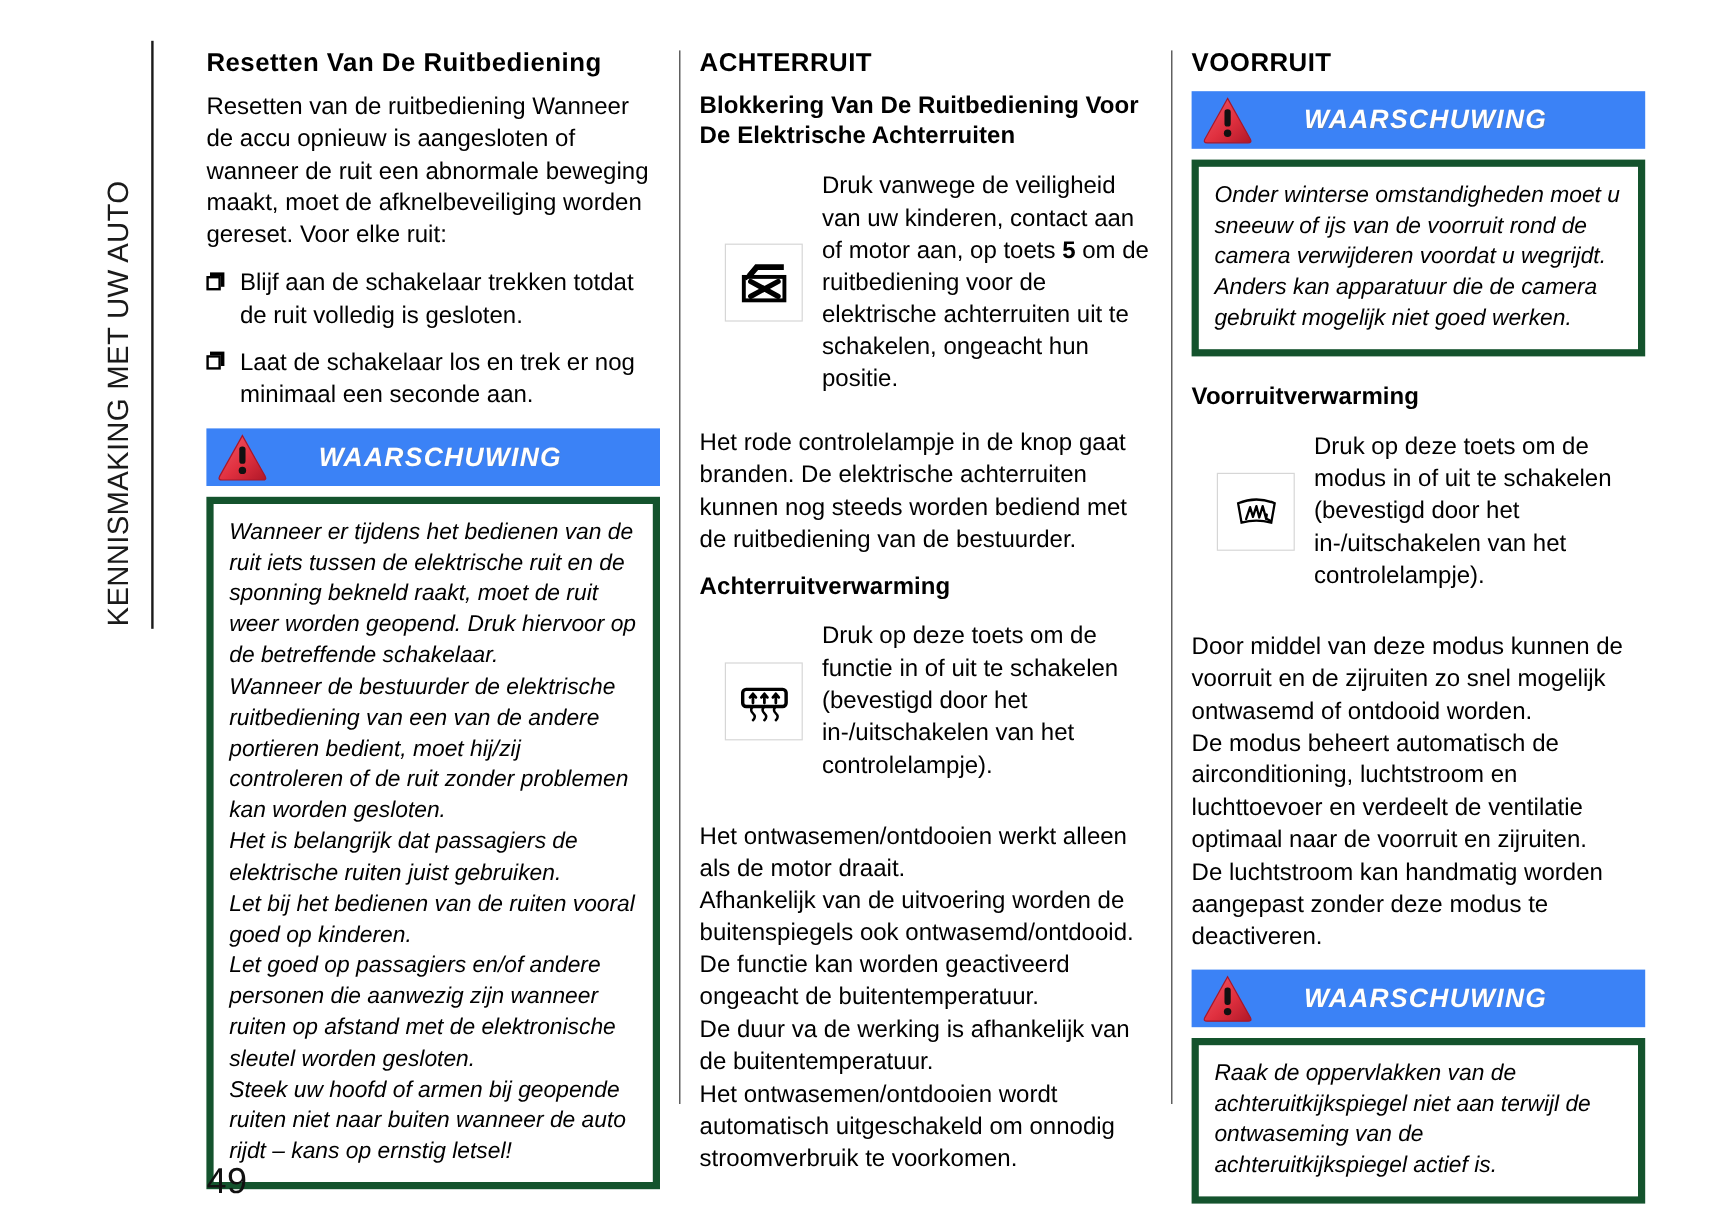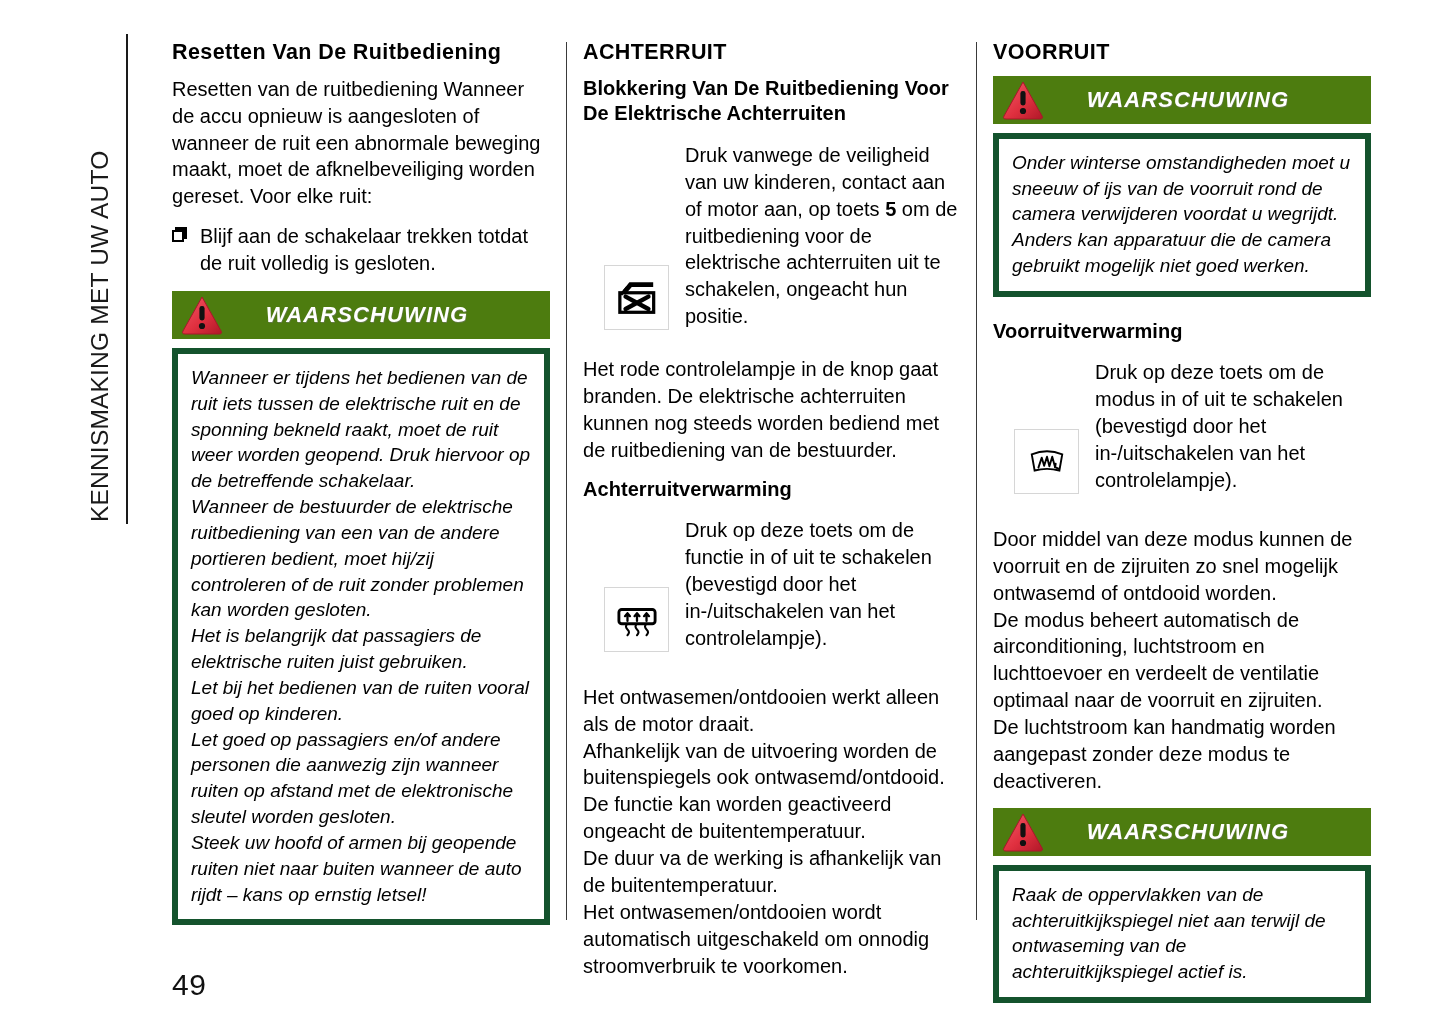--- a/index.html
+++ b/index.html
@@ -130,21 +130,21 @@
     width: 12px; height: 12px;
     background: #fff;
     border: 2px solid #000;
     box-sizing: border-box;
   }
 
   
   .warn-banner {
     position: relative;
     height: 48px;
-    background: #4d7c0f;
+    background: #3b82f6;
     margin: 0 0 0 0;
     display: flex;
     align-items: center;
     justify-content: center;
   }
   .warn-banner .tri-icon {
     position: absolute;
     left: 8px;
     top: 2px;
     width: 44px;
@@ -169,21 +169,21 @@
   .warn-box p {
     margin: 0;
     font-size: 19px;
     font-style: italic;
     line-height: 1.36;
   }
 
   
   .icon-block {
     display: flex;
-    align-items: flex-end;
+    align-items: center;
     margin: 14px 0 14px 0;
   }
   .icon-block .icon-frame {
     flex: 0 0 auto;
     width: 65px;
     height: 65px;
     border: 1px solid #d6d6d6;
     box-sizing: border-box;
     display: flex;
     align-items: center;
@@ -233,20 +233,27 @@
 
     <p class="body">Resetten van de ruitbediening Wanneer de accu opnieuw is aangesloten of wanneer de ruit een abnormale beweging maakt, moet de afknelbeveiliging worden gereset. Voor elke ruit:</p>
 
     <ul class="bullets">
       <li>
         <span class="bullet-mark">
           <span class="sq-back"></span>
             <span class="sq-front"></span>
         </span>
         <span>Blijf aan de schakelaar trekken totdat de ruit volledig is gesloten.</span>
+      </li>
+      <li>
+        <span class="bullet-mark">
+          <span class="sq-back"></span>
+            <span class="sq-front"></span>
+        </span>
+        <span>Laat de schakelaar los en trek er nog minimaal een seconde aan.</span>
       </li>
     </ul>
 
     <div class="warn-banner">
       <span class="tri-icon">
         <svg viewBox="0 0 44 44" width="44" height="44" aria-hidden="true">
           <defs>
             <linearGradient id="wg1" x1="0" y1="0" x2="1" y2="1">
               <stop offset="0%" stop-color="#f05a68"></stop>
               <stop offset="55%" stop-color="#e0303f"></stop>

